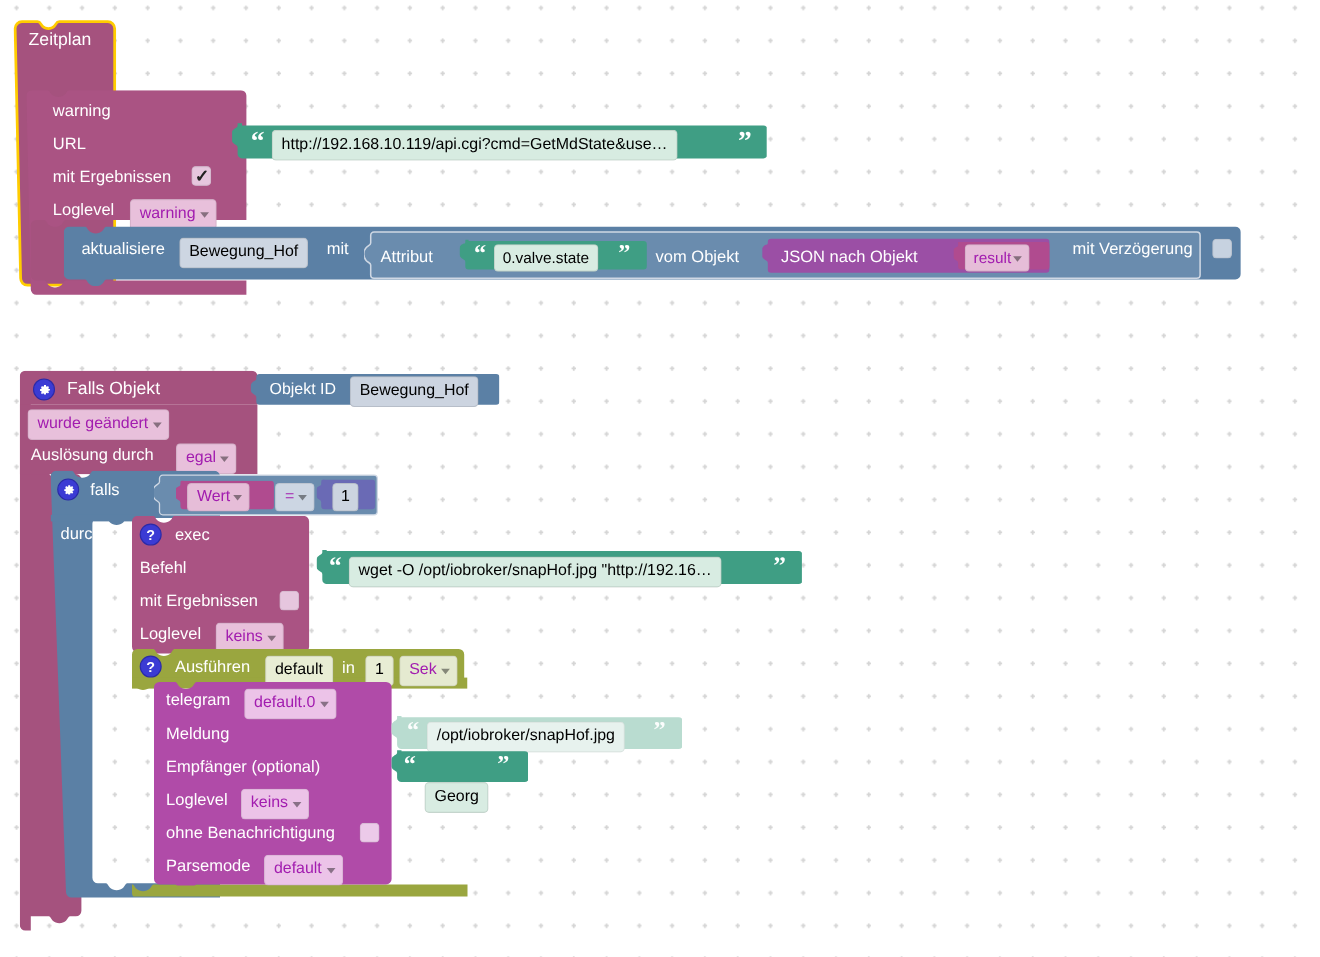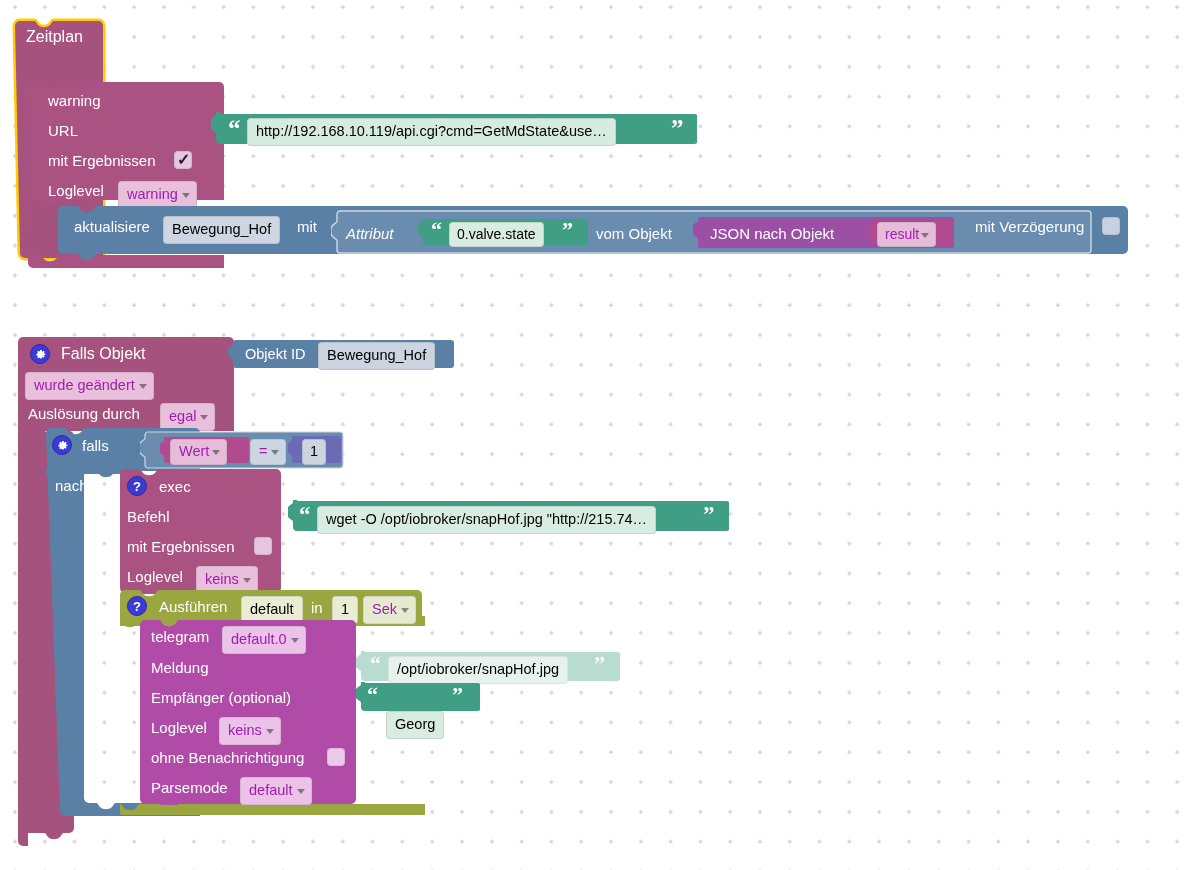--- a/index.html
+++ b/index.html
@@ -193,21 +193,21 @@
   <div class="lbl" style="left:74px; top:219px;">aktualisiere</div>
   <div class="field light" style="left:163px; top:216px; background:#cdd6e2;">Bewegung_Hof</div>
   <div class="lbl" style="left:297px; top:219px;">mit</div>
 
   <svg class="blk" style="left:331px; top:210px;" width="763" height="45">
     <path d="M9,1 h748 a3,3 0 0 1 3,3 v36 a3,3 0 0 1 -3,3 h-748
              a3,3 0 0 1 -3,-3 v-9 c0,-2 -2,-2 -4,-4 c-3,-3 -3,-9 0,-12 c2,-2 4,-2 4,-4 v-7
              a3,3 0 0 1 3,-3 z" fill="#6a8cae" stroke="#cfd8e4" stroke-width="1.4"></path>
   </svg>
 
-  <div class="lbl" style="left:346px; top:226px;font-style:italic;">Attribut</div>
+  <div class="lbl" style="left:346px; top:226px;">Attribut</div>
 
   <svg class="blk" style="left:418px; top:218px;" width="171" height="30">
     <path d="M8,1 h159 a3,3 0 0 1 3,3 v20 a3,3 0 0 1 -3,3 h-159
              a3,3 0 0 1 -3,-3 v-4 c0,-2 -2,-2 -4,-4 c-3,-3 -3,-8 0,-11 c2,-2 4,-1 4,-3 v-1
              a3,3 0 0 1 3,-3 z" fill="#3f9e84"></path>
   </svg>
   <div class="q" style="left:431px; top:219px; font-size:22px;">“</div>
   <div class="field greenbg" style="left:449px; top:222px; font-size:14px; padding:4px 7px 5px 7px;">0.valve.state</div>
   <div class="q" style="left:562px; top:219px; font-size:22px;">”</div>
 
@@ -294,39 +294,39 @@
 
   <div class="dd blue" style="left:250px; top:439px; padding:4px 18px 5px 8px;">=</div>
 
   <svg class="blk" style="left:288px; top:436px;" width="54" height="29">
     <path d="M7,0 h43 a3,3 0 0 1 3,3 v21 a3,3 0 0 1 -3,3 h-43
              a3,3 0 0 1 -3,-3 v-3.5 c0,-2 -2,-2 -3.5,-3.5 c-2.6,-2.6 -2.6,-7.5 0,-10.1 c1.5,-1.5 3.5,-1 3.5,-3 v-1.4
              a3,3 0 0 1 3,-3 z" fill="#6a6ab5"></path>
   </svg>
   <div class="field" style="left:302px; top:439px; background:#ccd4e0; padding:4px 7px 5px 7px;">1</div>
 
-  <div class="lbl" style="left:55px; top:478px;">nach</div>
+  <div class="lbl" style="left:55px; top:478px;">durch</div>
 
   <svg class="blk" style="left:120px; top:469px;" width="165" height="125">
     <path d="M0,5 a5,5 0 0 1 5,-5 h14 c2,0 2,2 4,4 c3,3 9,3 12,0 c2,-2 2,-4 4,-4 h117
              a5,5 0 0 1 5,5 v114 a5,5 0 0 1 -5,5 h-117
              c-2,0 -2,2 -4,4 c-3,3 -9,3 -12,0 c-2,-2 -2,-4 -4,-4 h-14 a5,5 0 0 1 -5,-5 z" fill="#aa5383"></path>
   </svg>
   <div class="icn help" style="left:127px; top:476px;">?</div>
   <div class="lbl" style="left:159px; top:479px;">exec</div>
 
   <div class="lbl" style="left:127px; top:509px;">Befehl</div>
 
   <svg class="blk" style="left:288px; top:500px;" width="441" height="34">
     <path d="M9,1 h429 a4,4 0 0 1 4,4 v22 a4,4 0 0 1 -4,4 h-429
              a4,4 0 0 1 -4,-4 v-5 c0,-2 -2,-2 -4,-4 c-3,-3 -3,-9 0,-12 c2,-2 4,-2 4,-4 v-5
              a4,4 0 0 1 4,-4 z" fill="#3f9e84"></path>
   </svg>
   <div class="q" style="left:299px; top:503px; font-size:23px;">“</div>
-  <div class="field greenbg" style="left:317px; top:506px; padding:5px 8px 6px 8px;">wget -O /opt/iobroker/snapHof.jpg "http://215.74…</div>
+  <div class="field greenbg" style="left:317px; top:506px; padding:5px 8px 6px 8px;">wget -O /opt/iobroker/snapHof.jpg "http://192.16…</div>
   <div class="q" style="left:703px; top:503px; font-size:23px;">”</div>
 
   <div class="lbl" style="left:127px; top:539px;">mit Ergebnissen</div>
   <div class="cb pinkbg" style="left:254px; top:537px;"></div>
 
   <div class="lbl" style="left:127px; top:569px;">Loglevel</div>
   <div class="dd pink" style="left:196px; top:566px;">keins</div>
 
   <svg class="blk" style="left:120px; top:590px;" width="305" height="225">
     <path d="M0,5 a5,5 0 0 1 5,-5 h14 c2,0 2,2 4,4 c3,3 9,3 12,0 c2,-2 2,-4 4,-4 h258

